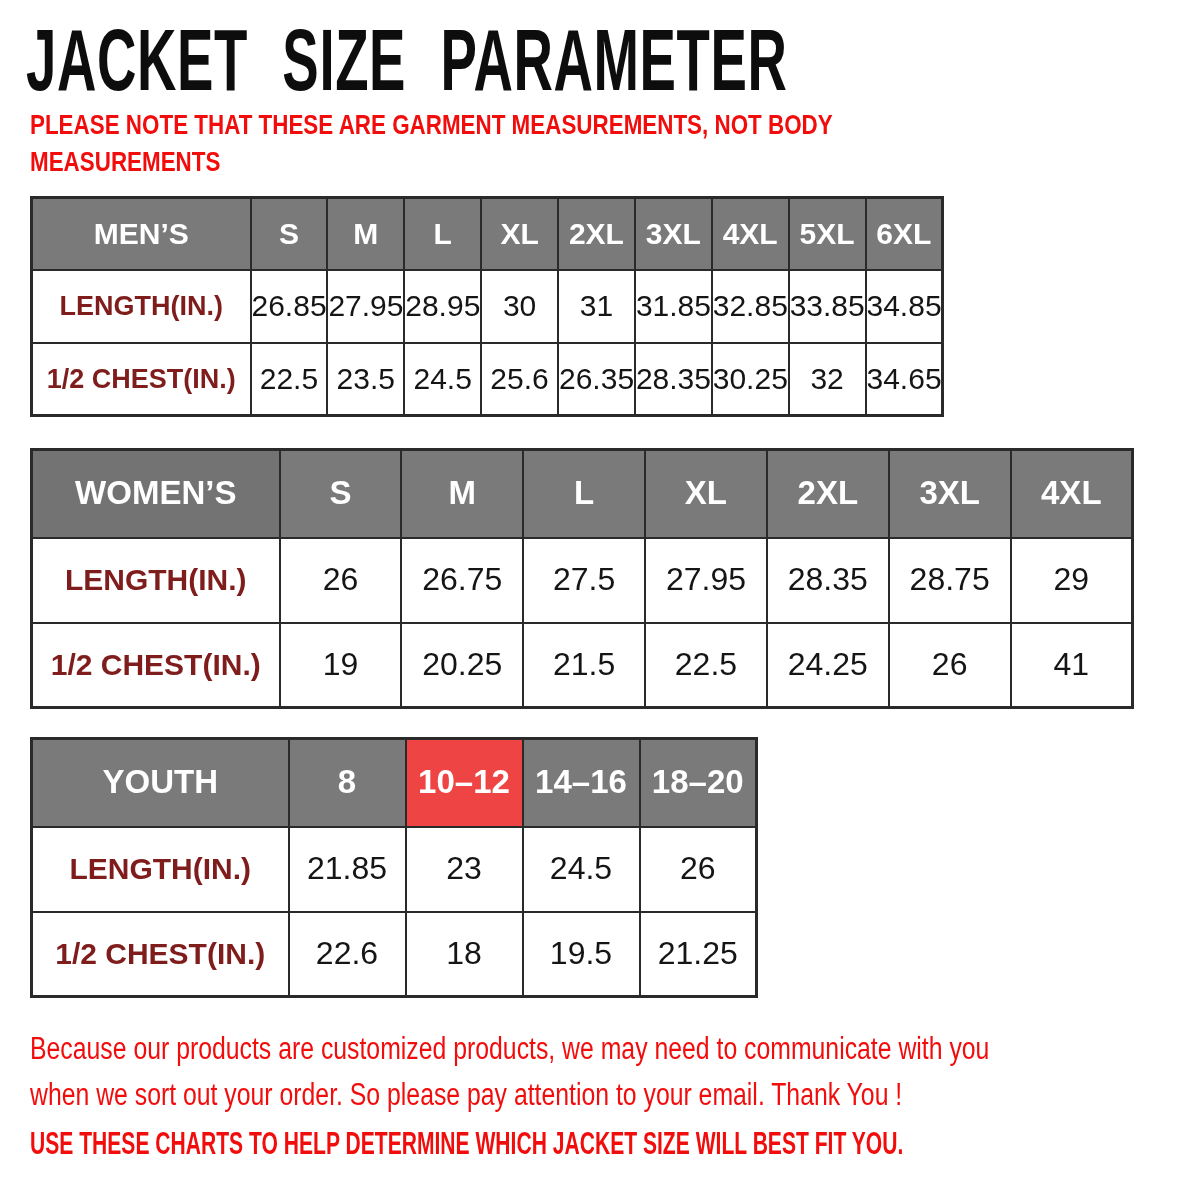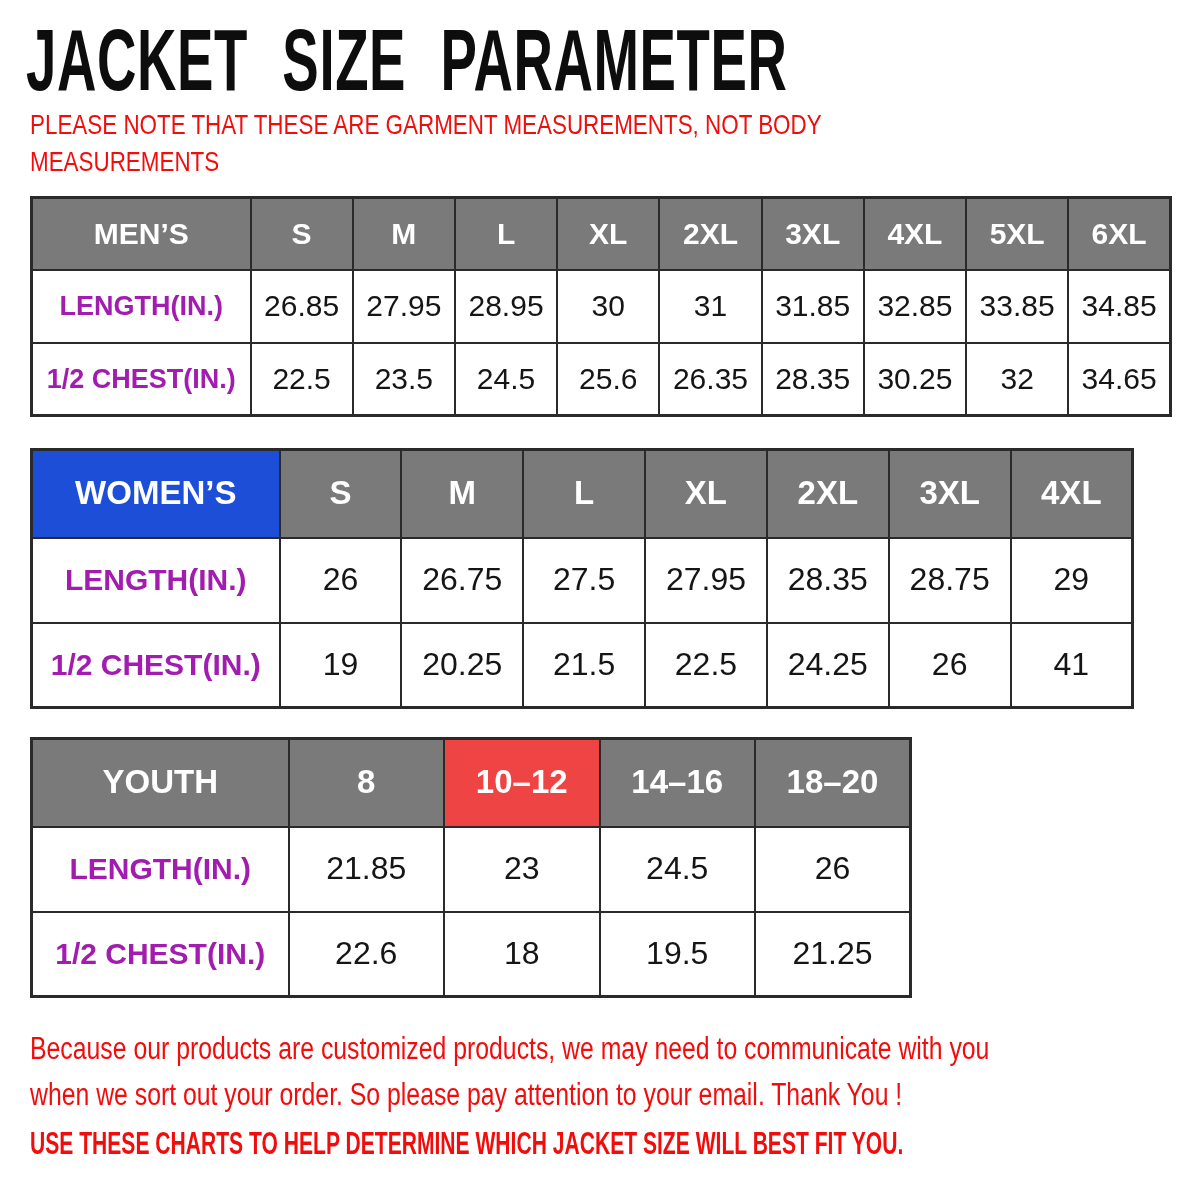--- a/index.html
+++ b/index.html
@@ -13,57 +13,57 @@
   
   .page-title{
     position:absolute;left:26px;top:16px;margin:0;
     font-size:88px;line-height:1;font-weight:bold;color:#0d0d0d;white-space:nowrap;
   }
   .page-title .squeeze{transform:scaleX(0.62);word-spacing:30px;letter-spacing:1px;}
 
   
   .note{
     position:absolute;left:30px;top:106px;
-    font-size:28px;line-height:37px;font-weight:normal;white-space:nowrap;
+    font-size:28px;line-height:37px;font-weight:bold;white-space:nowrap;
   }
   .note .squeeze{transform:scaleX(0.80);}
 
   
   .size-table{
     position:absolute;border-collapse:collapse;table-layout:fixed;background:#fff;
     border:3px solid #2a2a2a;
   }
   .size-table th,.size-table td{
     border:2px solid #2a2a2a;text-align:center;vertical-align:middle;
     padding:0;line-height:1.05;overflow:hidden;
   }
   .size-table .hd{color:#ffffff;font-weight:bold;}
-  .size-table .lbl{font-weight:bold;color:#a21caf;}
+  .size-table .lbl{font-weight:bold;color:#7f1d1d;}
   .size-table .val{font-weight:normal;color:#151515;}
 
   
-  .t-mens{left:30px;top:196px;width:1142px;}
+  .t-mens{left:30px;top:196px;width:914px;}
   .t-mens .col-label{width:219px;}
   .t-mens .hd-row{height:72px;}
   .t-mens .data-row{height:73px;}
   .t-mens .hd{font-size:30px;}
   .t-mens .lbl{font-size:27px;}
   .t-mens .val{font-size:30px;}
 
   
   .t-womens{left:30px;top:448px;width:1104px;}
   .t-womens .col-label{width:248px;}
   .t-womens .hd-row{height:88px;}
   .t-womens .data-row{height:85px;}
   .t-womens .hd{font-size:33px;}
   .t-womens .lbl{font-size:30px;}
   .t-womens .val{font-size:32px;}
 
   
-  .t-youth{left:30px;top:737px;width:882px;}
+  .t-youth{left:30px;top:737px;width:728px;}
   .t-youth .col-label{width:257px;}
   .t-youth .hd-row{height:88px;}
   .t-youth .data-row{height:85px;}
   .t-youth .hd{font-size:33px;}
   .t-youth .lbl{font-size:30px;}
   .t-youth .val{font-size:32px;margin-left:25px;}
 
   
   .footer-note{
     position:absolute;left:30px;top:1026px;
@@ -149,21 +149,21 @@
       <col>
       <col>
       <col>
       <col>
       <col>
       <col>
       <col>
   </colgroup>
   <tbody>
     <tr class="hd-row">
-      <th class="hd" style="background: #1d4ed8;">WOMEN’S</th>
+      <th class="hd" style="background: #737373;">WOMEN’S</th>
       <th class="hd" style="background: rgb(122, 122, 122);">S</th>
       <th class="hd" style="background: rgb(122, 122, 122);">M</th>
       <th class="hd" style="background: rgb(122, 122, 122);">L</th>
       <th class="hd" style="background: rgb(122, 122, 122);">XL</th>
       <th class="hd" style="background: rgb(122, 122, 122);">2XL</th>
       <th class="hd" style="background: rgb(122, 122, 122);">3XL</th>
       <th class="hd" style="background: rgb(122, 122, 122);">4XL</th>
     </tr>
     <tr class="data-row">
       <td class="lbl">LENGTH(IN.)</td>

